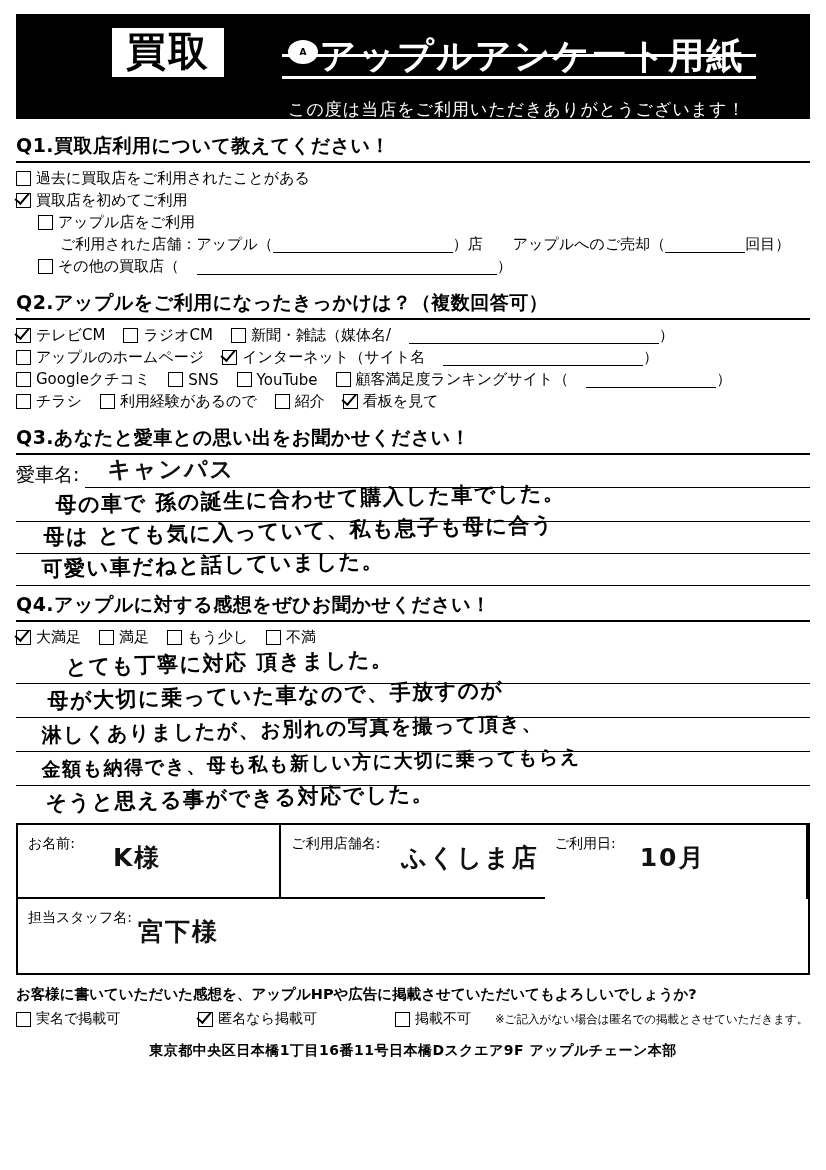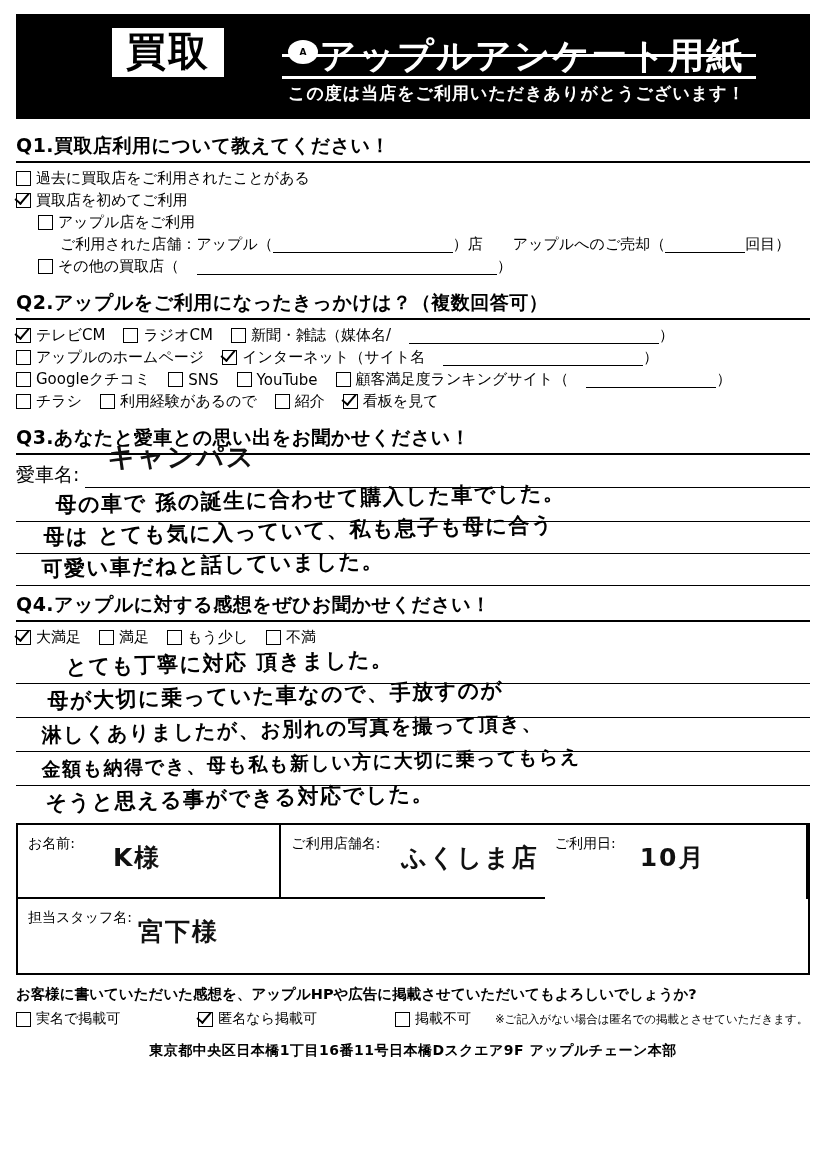--- a/index.html
+++ b/index.html
@@ -41,22 +41,22 @@
     white-space:nowrap;
   }
   .hdr-logo{
     position:absolute;left:272px;top:26px;
     width:30px;height:24px;border-radius:50%;
     background:#fff;color:#000;
     font-size:9px;line-height:24px;text-align:center;
     font-weight:bold;
   }
   .hdr-sub{
-    position:absolute;left:272px;top:68px;
-    font-size:17px;font-weight:bold;letter-spacing:1px;
+    position:absolute;left:272px;top:84px;
+    font-size:17px;font-weight:normal;letter-spacing:1px;
     white-space:nowrap;
   }
   .hdr-rule{
     position:absolute;left:0;width:100%;height:3px;background:#fff;
   }
   .hdr-rule.r1{top:40px;}
   .hdr-rule.r2{top:62px;}
   .hdr-mask{
     position:absolute;background:#000;
   }
@@ -116,22 +116,22 @@
   .carname-label{font-size:19px;white-space:nowrap;margin-right:6px;}
   .carname-line{
     flex:1;border-bottom:1.6px solid #000;height:26px;position:relative;
   }
   .hand{
     font-family:"DejaVu Sans","Liberation Sans",sans-serif;
     font-weight:bold;
     color:#111;
   }
   .hand-car{
-    position:absolute;left:22px;bottom:12px;
-    font-size:27px;letter-spacing:2px;
+    position:absolute;left:22px;bottom:2px;
+    font-size:23px;letter-spacing:2px;
   }
   .writelines{
     margin-top:2px;
     position:relative;
   }
   .wline{
     border-bottom:1.5px solid #000;
     height:31px;
     position:relative;
   }

